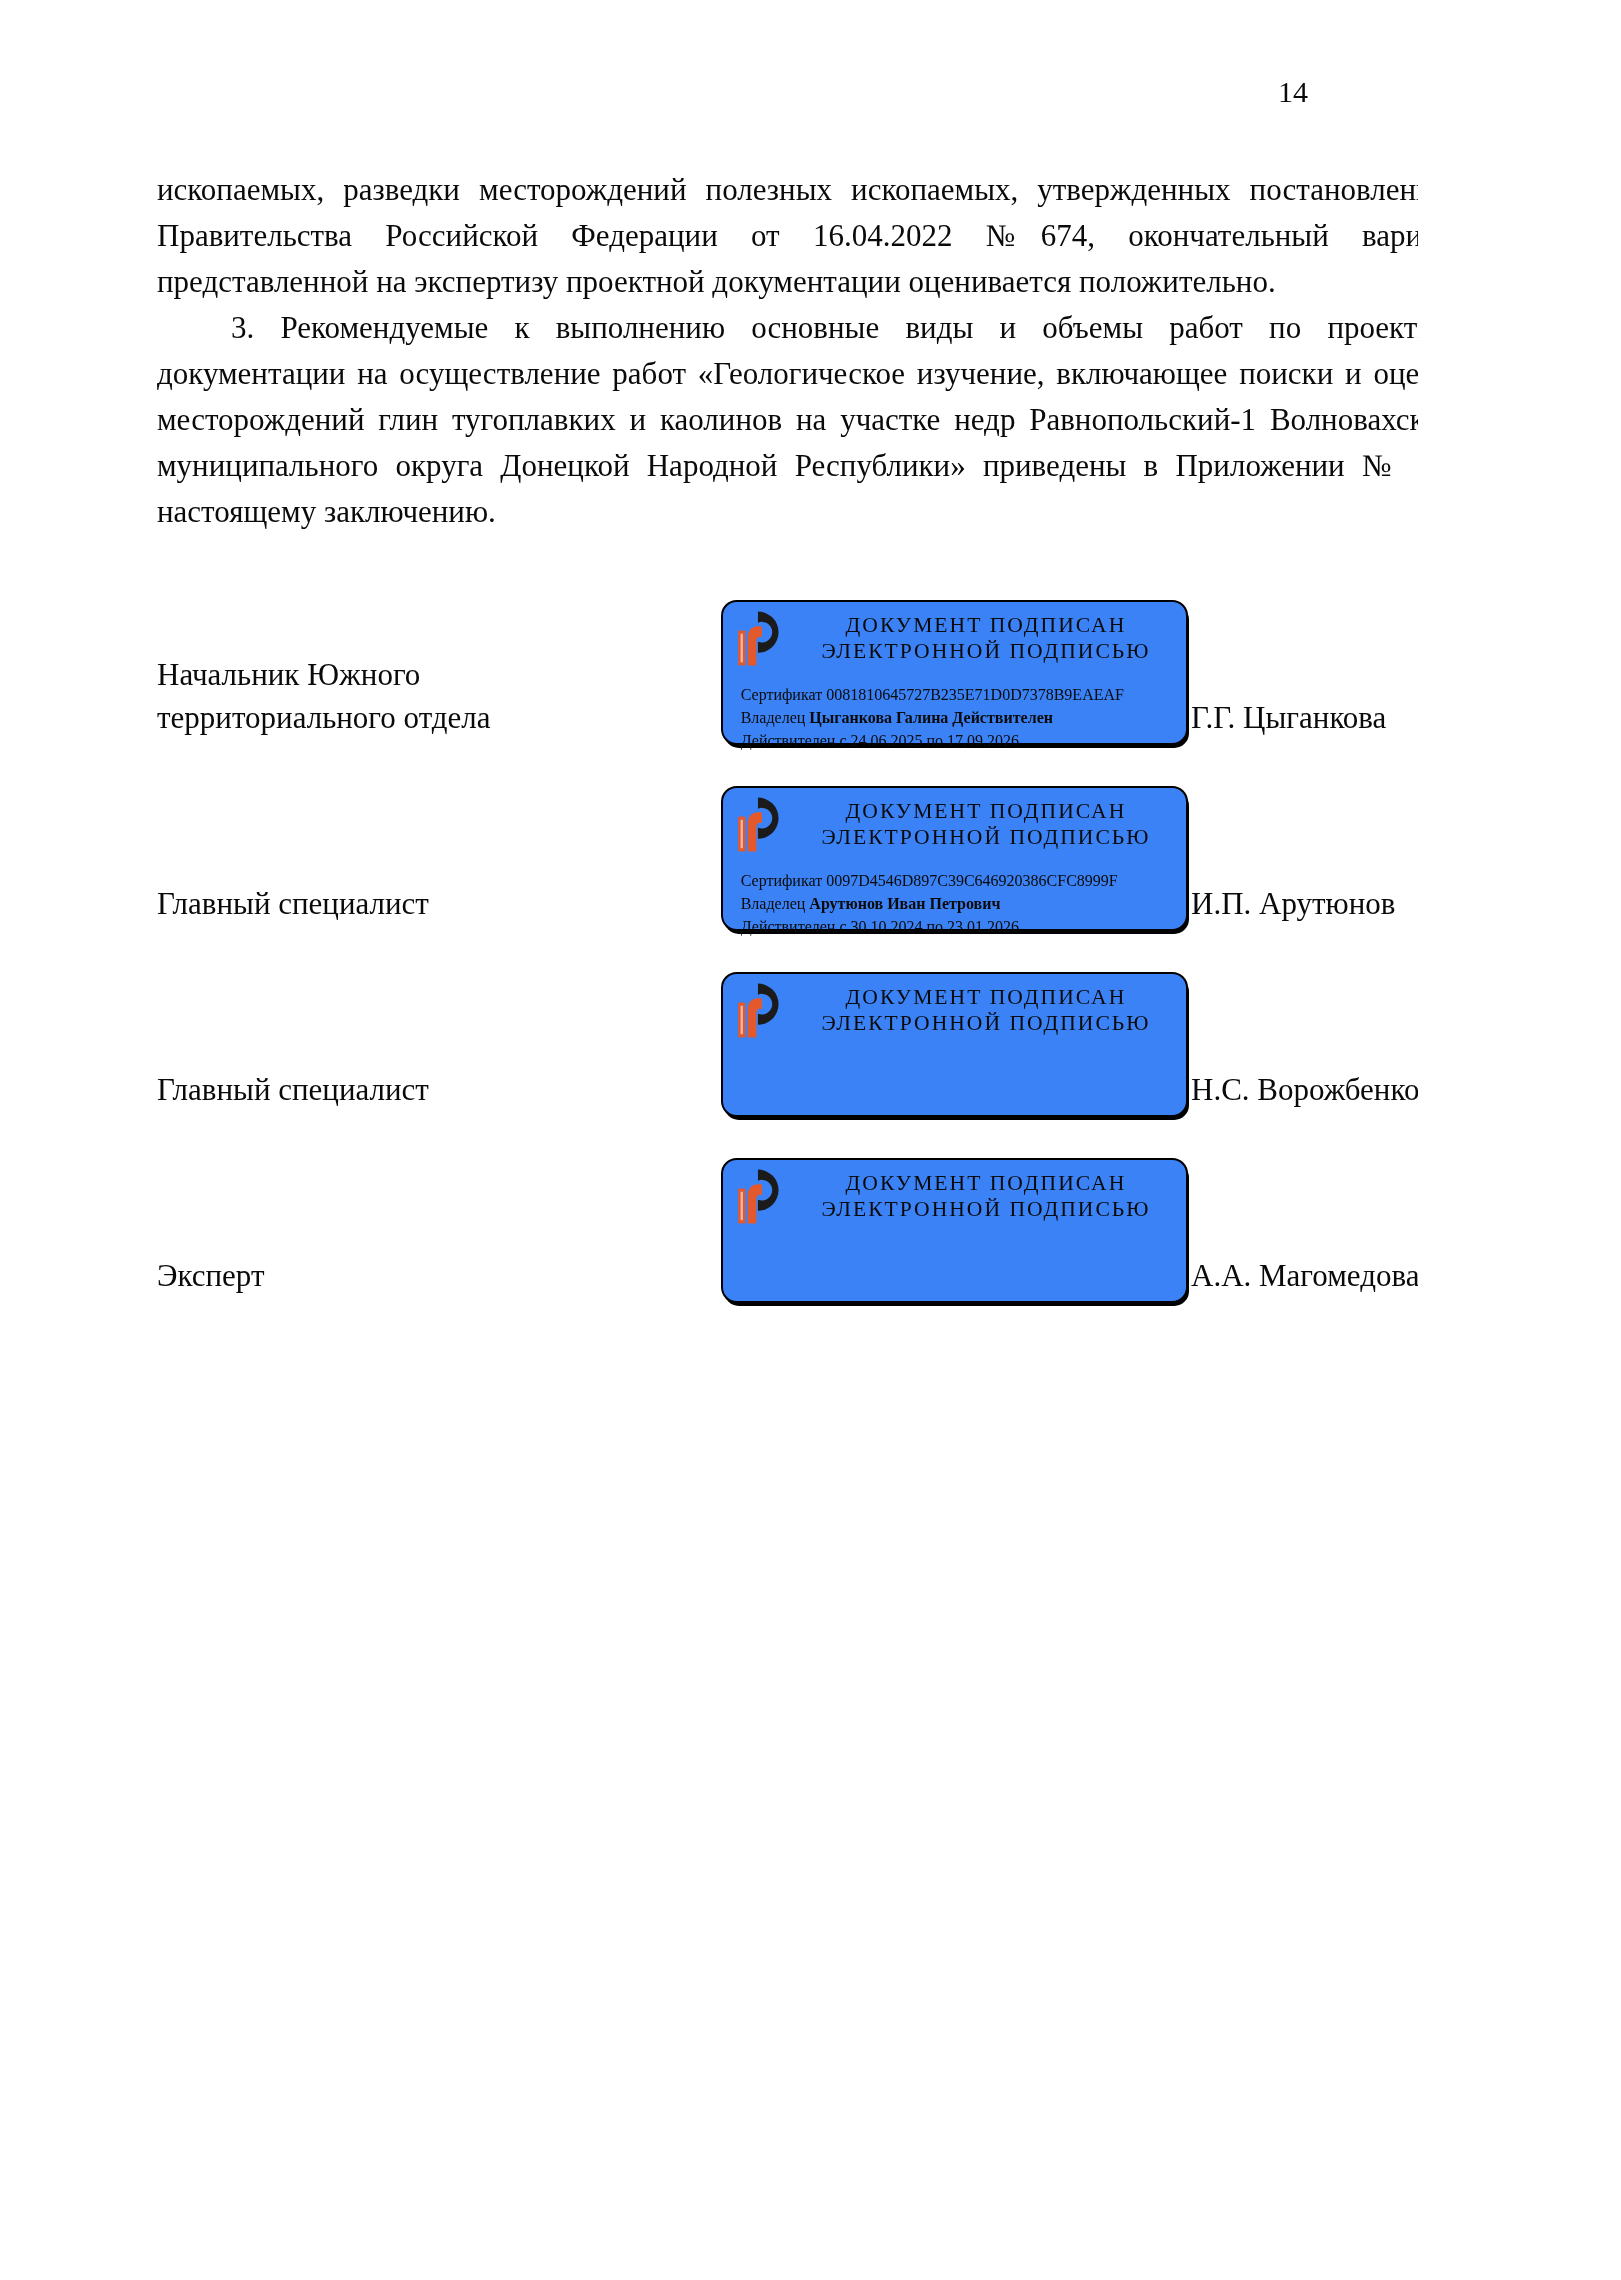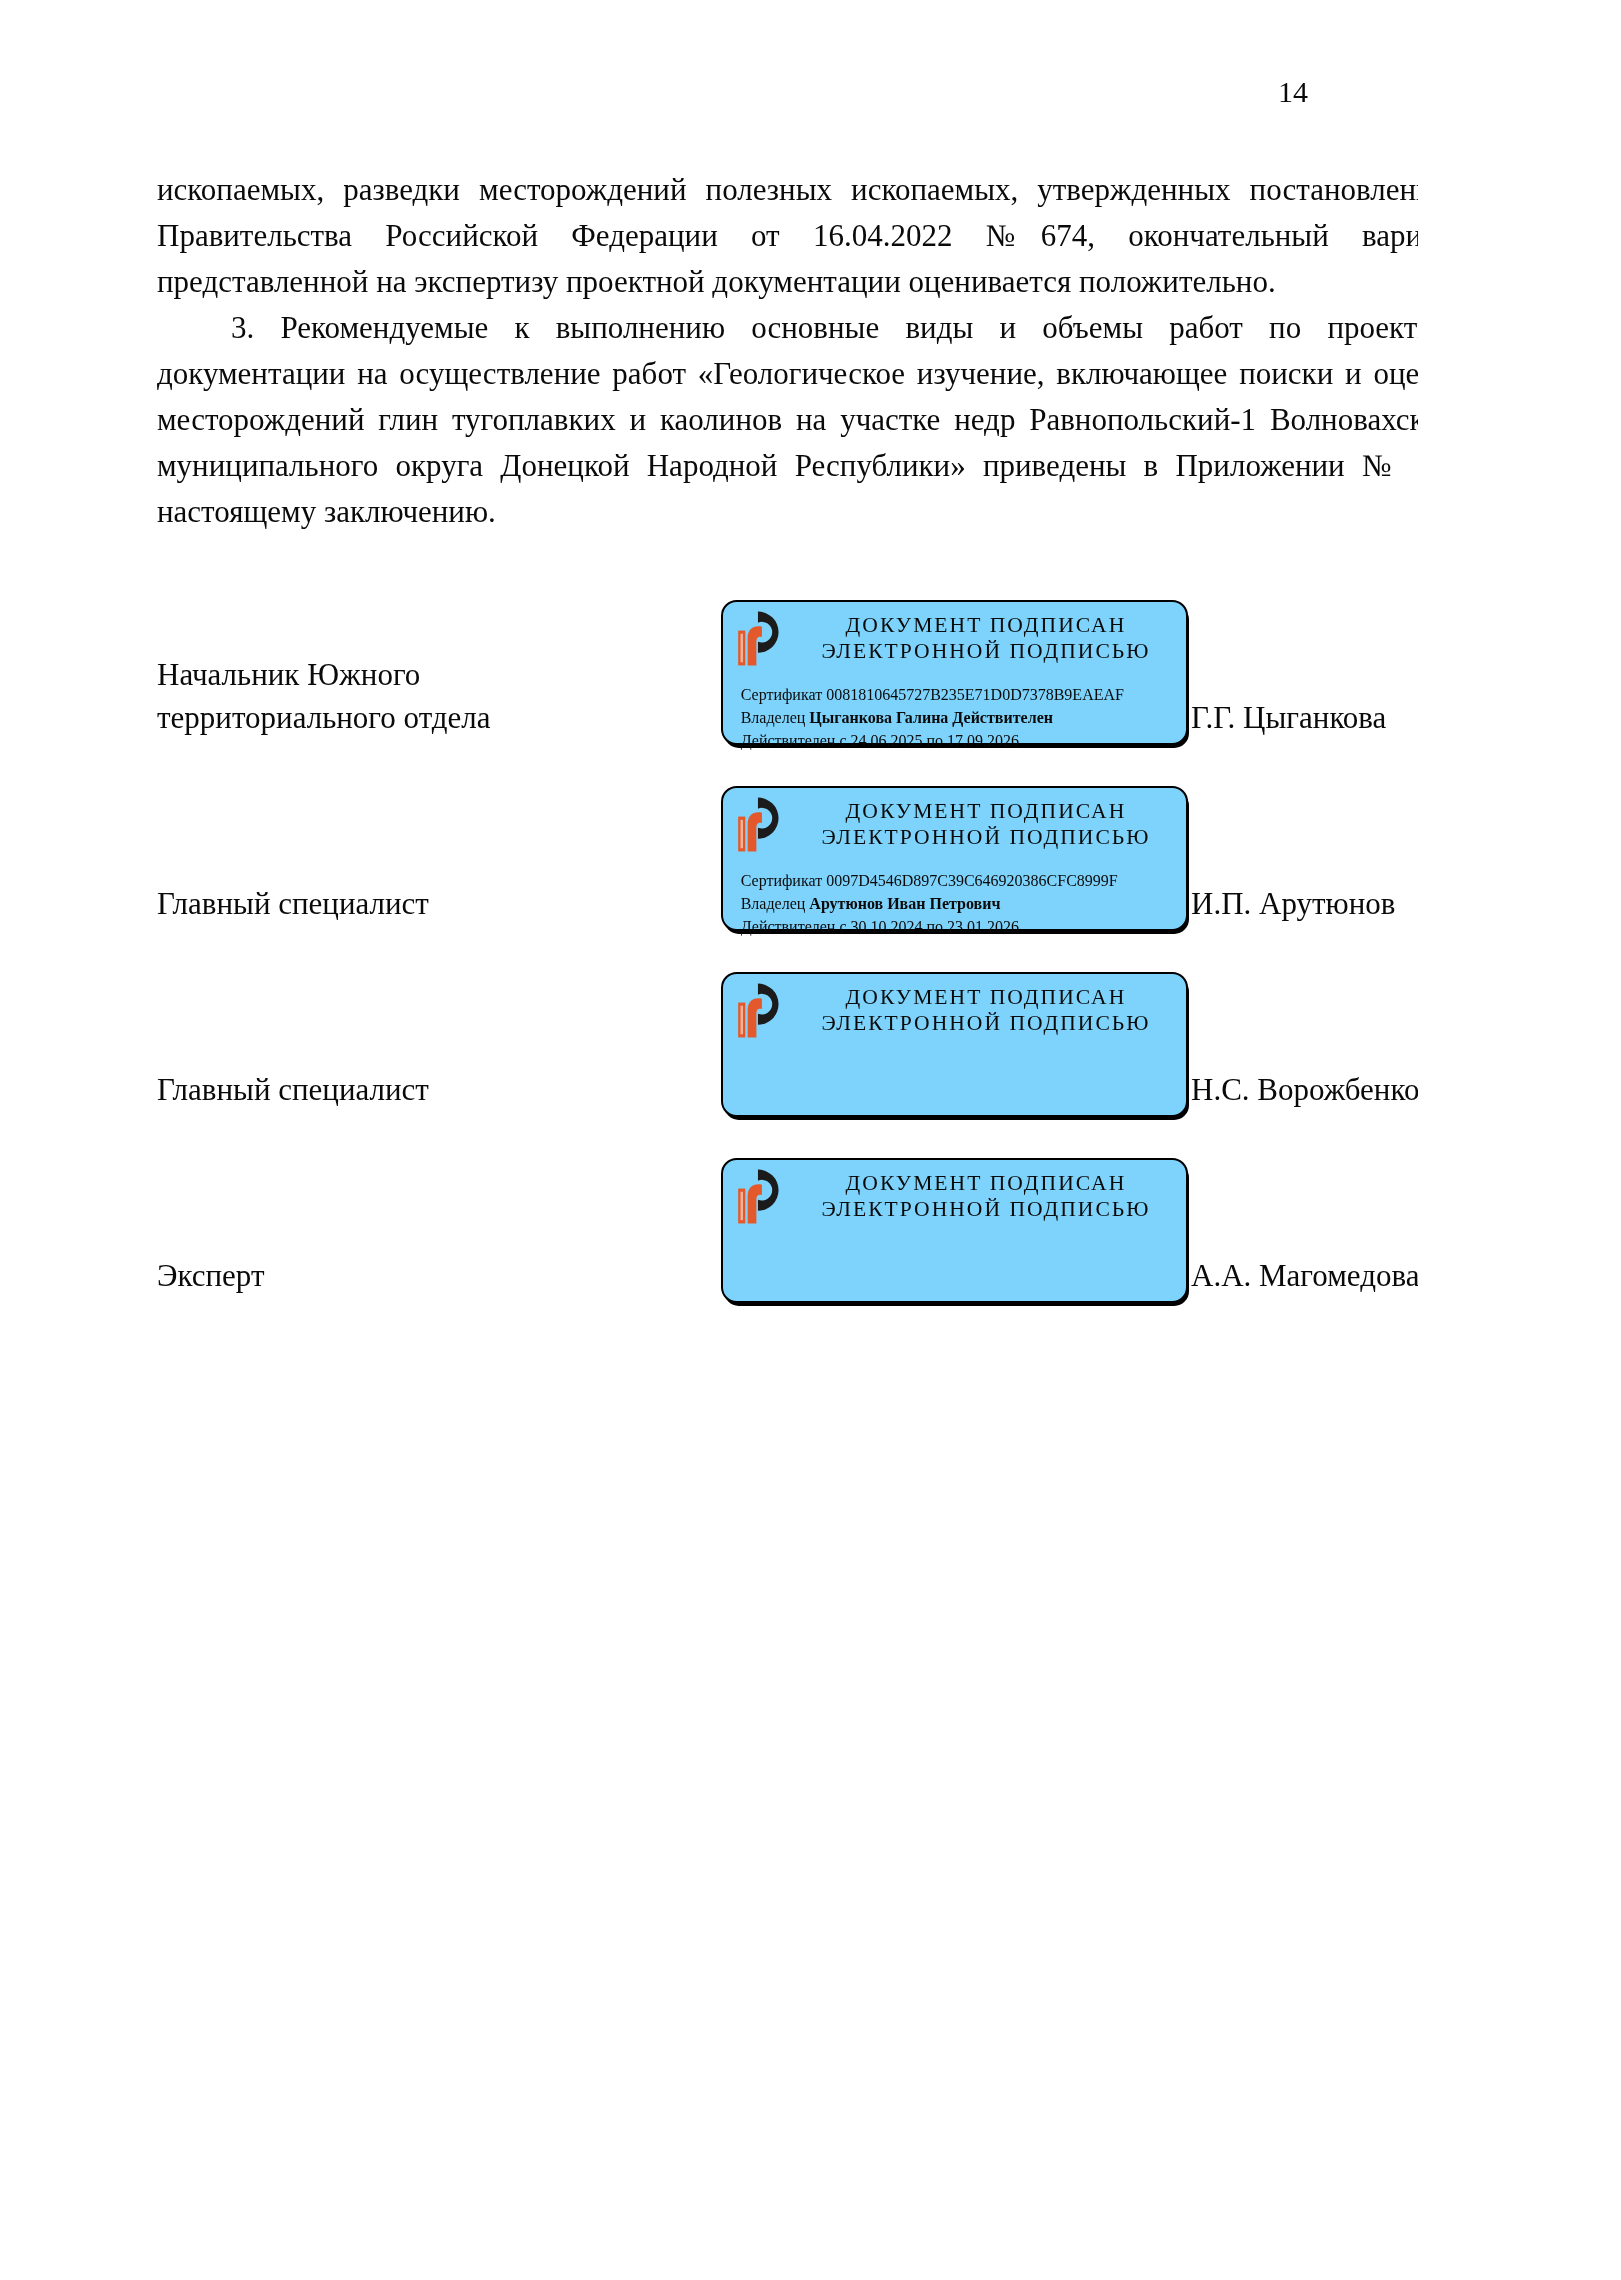--- a/index.html
+++ b/index.html
@@ -49,21 +49,21 @@
   .sig-title-col { width: 564px; flex: none; padding-bottom: 5.9px; }
   .sig-title { max-width: 402px; font-size: 31px; line-height: 43px; margin-top: 36px; }
   .sig-stamp-col { width: 470px; flex: none; }
   .sig-name-col { flex: 1; text-align: left; padding-bottom: 7.8px; }
   .sig-name { font-size: 31px; line-height: 39px; }
 
   .stamp {
     box-sizing: border-box;
     width: 467px;
     height: 145px;
-    background: #7dd3fc;
+    background: #3b82f6;
     border: 2.9px solid #000000;
     border-radius: 15.7px;
     box-shadow: 2px 3.9px 0 -1px #000000;
     padding: 5.9px 9.8px 3.9px 11.8px;
   }
   .stamp-header { display: flex; align-items: center; height: 61px; }
   .stamp-logo { width: 53px; height: 57px; flex: none; margin: 0 5.9px 0 2px; }
   .stamp-title {
     flex: 1;
     text-align: center;

